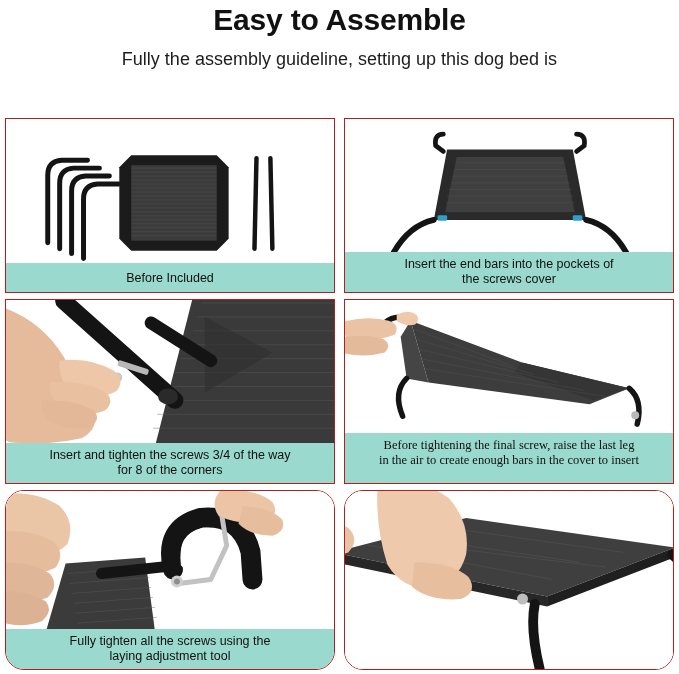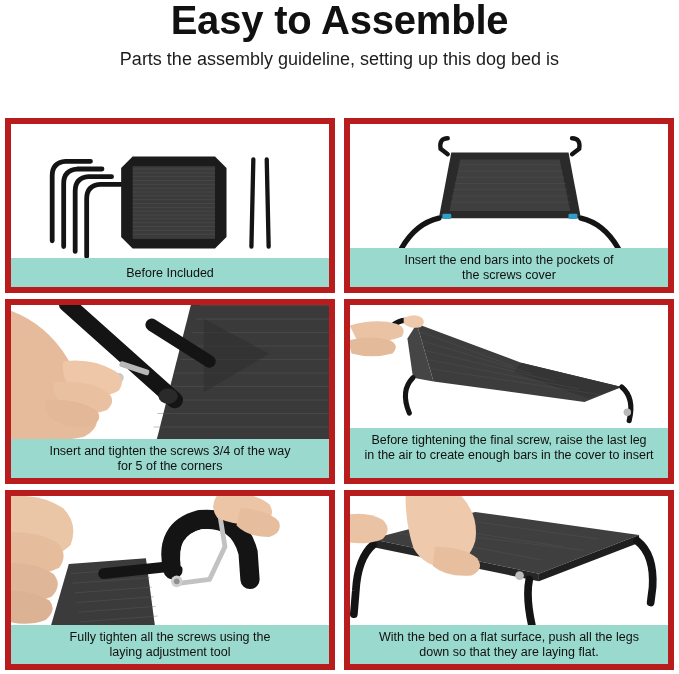--- a/index.html
+++ b/index.html
@@ -21,21 +21,21 @@
     position: relative;
     background: #ffffff;
   }
 
   
   .header {
     padding-top: 2px;
     text-align: center;
   }
   .main-title {
-    font-size: 40px;
+    font-size: 30px;
     font-weight: bold;
     letter-spacing: -0.2px;
     line-height: 36px;
     margin: 0;
     color: #111111;
   }
   .subtitle {
     font-size: 18px;
     line-height: 25px;
     margin: 9px 0 0 0;
@@ -49,63 +49,63 @@
     position: absolute;
     left: 5px;
     top: 118px;
     width: 669px;
     display: flex;
     flex-wrap: wrap;
     gap: 6px 9px;
   }
   .panel {
     width: 330px;
-    border: 6px solid #b91c1c;
+    border: 1px solid #b91c1c;
     background: #ffffff;
     box-sizing: border-box;
     display: flex;
     flex-direction: column;
     overflow: hidden;
   }
   .panel.r1 { height: 175px; }
   .panel.r2 { height: 185px; }
-  .panel.r3 { height: 180px; }
+  .panel.r3 { height: 180px; border-radius: 19px; }
 
   .illus {
     flex: 1 1 auto;
     position: relative;
     background: #ffffff;
     overflow: hidden;
   }
 
   .caption {
     background: #9ad9cd;
     color: #101010;
     font-size: 12.5px;
     line-height: 15px;
     text-align: center;
     padding: 5px 6px 6px 6px;
     box-sizing: border-box;
   }
   .caption.two-line { min-height: 35px; }
   .caption.one-line { min-height: 28px; padding-top: 8px; }
-  .caption.three-line { min-height: 50px; }
+  .caption.three-line { min-height: 50px; font-family: Liberation Serif, serif; }
 
   
   .svgart { display:block; width:100%; height:100%; }
 </style>
 </head>
 <body>
 
 <div class="page">
 
   <div class="header">
     <h1 class="main-title">Easy to Assemble</h1>
     <p class="subtitle">
-      <span class="sub-line">Parts the assembly guideline, setting up this dog bed is</span>
+      <span class="sub-line">Fully the assembly guideline, setting up this dog bed is</span>
     </p>
   </div>
 
   <div class="grid">
 
     <div class="panel r1">
       <div class="illus">
         <svg class="svgart" viewBox="0 0 330 140" preserveAspectRatio="xMidYMid meet">
           <rect x="0" y="0" width="330" height="140" fill="#ffffff"></rect>
           <g stroke="#141414" fill="none" stroke-linecap="round">
@@ -210,21 +210,21 @@
             <circle cx="112" cy="81" r="5" fill="#c9c9c9"></circle>
           </g>
           <path d="M-4 10 Q36 24 58 60 Q76 90 86 112 Q96 132 76 142 Q40 150 4 146 L-10 140 Z" fill="#e6bb9b"></path>
           <path d="M54 64 Q84 60 108 74 Q120 82 112 94 Q96 104 70 96 Q52 88 54 64 Z" fill="#eec6a8"></path>
           <path d="M44 86 Q78 82 100 96 Q110 104 100 114 Q82 122 58 112 Q42 102 44 86 Z" fill="#e9c0a0"></path>
           <path d="M36 104 Q68 102 88 114 Q96 122 86 130 Q66 136 46 126 Q34 118 36 104 Z" fill="#e3b898"></path>
         </svg>
       </div>
       <div class="caption two-line">
         <span>Insert and tighten the screws 3/4 of the way</span><br>
-        <span>for 5 of the corners</span>
+        <span>for 8 of the corners</span>
       </div>
     </div>
 
     <div class="panel r2">
       <div class="illus">
         <svg class="svgart" viewBox="0 0 330 132" preserveAspectRatio="xMidYMid meet">
           <rect x="0" y="0" width="330" height="132" fill="#ffffff"></rect>
           <path d="M66 20 L178 62 L286 88 L246 104 L84 82 Z" fill="#3d3d3d"></path>
           <path d="M66 20 L84 82 L62 78 L56 36 Z" fill="#454545"></path>
           <path d="M178 62 L286 88 L250 100 L170 72 Z" fill="#353535"></path>
@@ -306,20 +306,16 @@
             <path d="M24 56 Q8 70 6 104 L4 128"></path>
             <path d="M186 92 Q182 112 190 145"></path>
             <path d="M298 52 Q316 66 314 100 L312 116"></path>
           </g>
           <circle cx="176" cy="88" r="4.5" fill="#bdbdbd"></circle>
           <path d="M-8 26 Q16 20 34 30 Q44 40 34 50 Q14 58 -8 52 Z" fill="#e9c3a4"></path>
           <path d="M58 -6 Q96 -10 116 6 Q134 26 130 52 Q124 74 102 80 Q78 80 66 60 Q56 30 58 -6 Z" fill="#eec9ab"></path>
           <path d="M88 58 Q118 58 132 70 Q140 82 126 88 Q100 90 86 78 Z" fill="#e7bf9f"></path>
         </svg>
       </div>
-      <div class="caption two-line">
-        <span>With the bed on a flat surface, push all the legs</span><br>
-        <span>down so that they are laying flat.</span>
-      </div>
     </div>
 
   </div>
 </div>
 
 </body></html>

